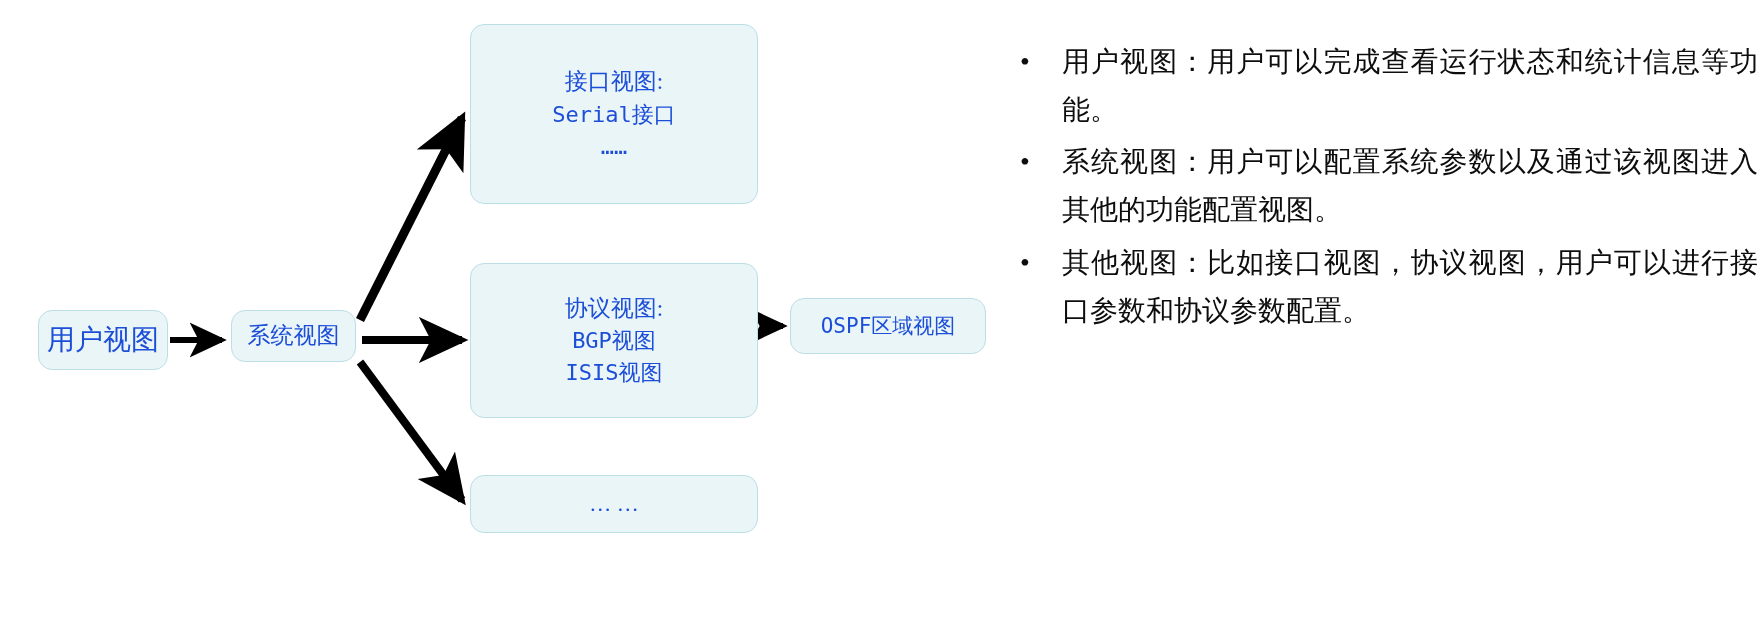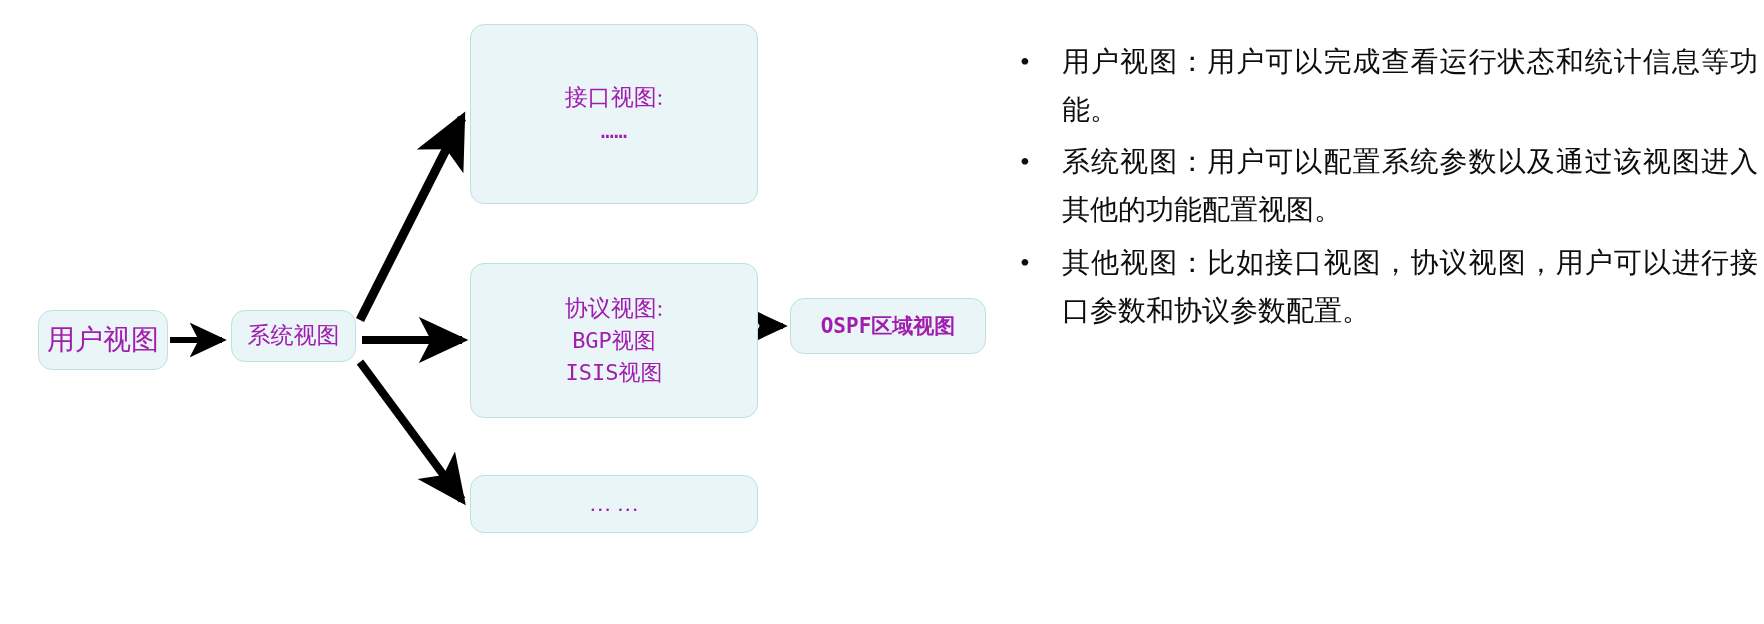--- a/index.html
+++ b/index.html
@@ -15,21 +15,21 @@
     position:absolute;
     box-sizing:border-box;
     background:#e9f5f7;
     border:1.5px solid #bcdfe6;
     border-radius:14px;
     display:flex;
     align-items:center;
     justify-content:center;
     text-align:center;
     line-height:1.45;
-    color:#a21caf;
+    color:#1d4ed8;
   }
   .node .lines{display:block;width:100%;}
   .node .ln{display:block;white-space:nowrap;}
 
   .cn{font-family:"Liberation Serif","DejaVu Serif",serif;}
   .mono{font-family:"DejaVu Sans Mono","Liberation Mono",monospace;}
 
   
   #node-user-view{
     left:38px;top:310px;width:130px;height:60px;
@@ -44,21 +44,20 @@
     font-size:23px;
   }
   #node-protocol-view{
     left:470px;top:263px;width:288px;height:155px;
     font-size:23px;
     align-items:center;
   }
   #node-ospf-area-view{
     left:790px;top:298px;width:196px;height:56px;
     font-size:21px;
-    font-weight:bold;
   }
   #node-other-view{
     left:470px;top:475px;width:288px;height:58px;
     font-size:22px;
   }
 
   #node-interface-view .ln.mono,
   #node-protocol-view .ln.mono{font-size:22px;letter-spacing:0px;}
   #node-interface-view .ln.small{font-size:22px;}
 
@@ -114,20 +113,21 @@
 
 <div class="node cn" id="node-system-view">
   <span class="lines">
     <span class="ln">系统视图</span>
   </span>
 </div>
 
 <div class="node" id="node-interface-view">
   <span class="lines">
     <span class="ln cn">接口视图:</span>
+    <span class="ln mono">Serial接口</span>
     <span class="ln mono small">……</span>
   </span>
 </div>
 
 <div class="node" id="node-protocol-view">
   <span class="lines">
     <span class="ln cn">协议视图:</span>
     <span class="ln mono">BGP视图</span>
     <span class="ln mono">ISIS视图</span>
   </span>

